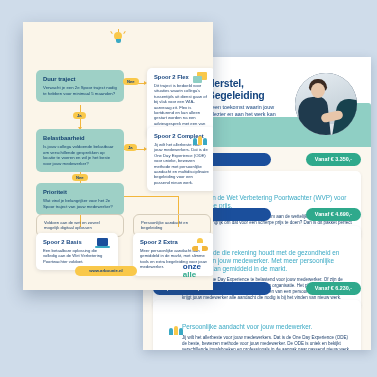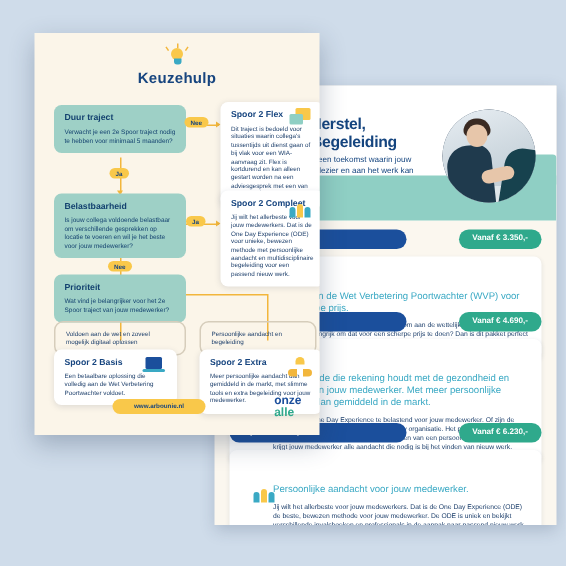--- a/index.html
+++ b/index.html
@@ -224,21 +224,20 @@
   <div class="doc-front">
 
     <div class="kh-head">
       <div class="kh-icon">
         <span class="ray" style="left:1px;top:1px;transform:rotate(-35deg)"></span>
         <span class="ray" style="left:7.5px;top:-1px;"></span>
         <span class="ray" style="left:14px;top:1px;transform:rotate(35deg)"></span>
         <span class="bulb"></span>
         <span class="bulb-b"></span>
       </div>
-      <div class="kh-title">Keuzehulp</div>
     </div>
 
     <div class="line lh" style="left:95px;top:61px;width:28px;"></div>
     <div class="arw" style="left:121px;top:58.5px;"></div>
     <div class="line lv" style="left:57px;top:83px;height:24px;"></div>
     <div class="arwd" style="left:54.5px;top:105px;"></div>
     <div class="line lh" style="left:95px;top:127px;width:28px;"></div>
     <div class="arw" style="left:121px;top:124.5px;"></div>
     <div class="line lv" style="left:57px;top:149px;height:22px;"></div>
     <div class="arwd" style="left:54.5px;top:169px;"></div>

